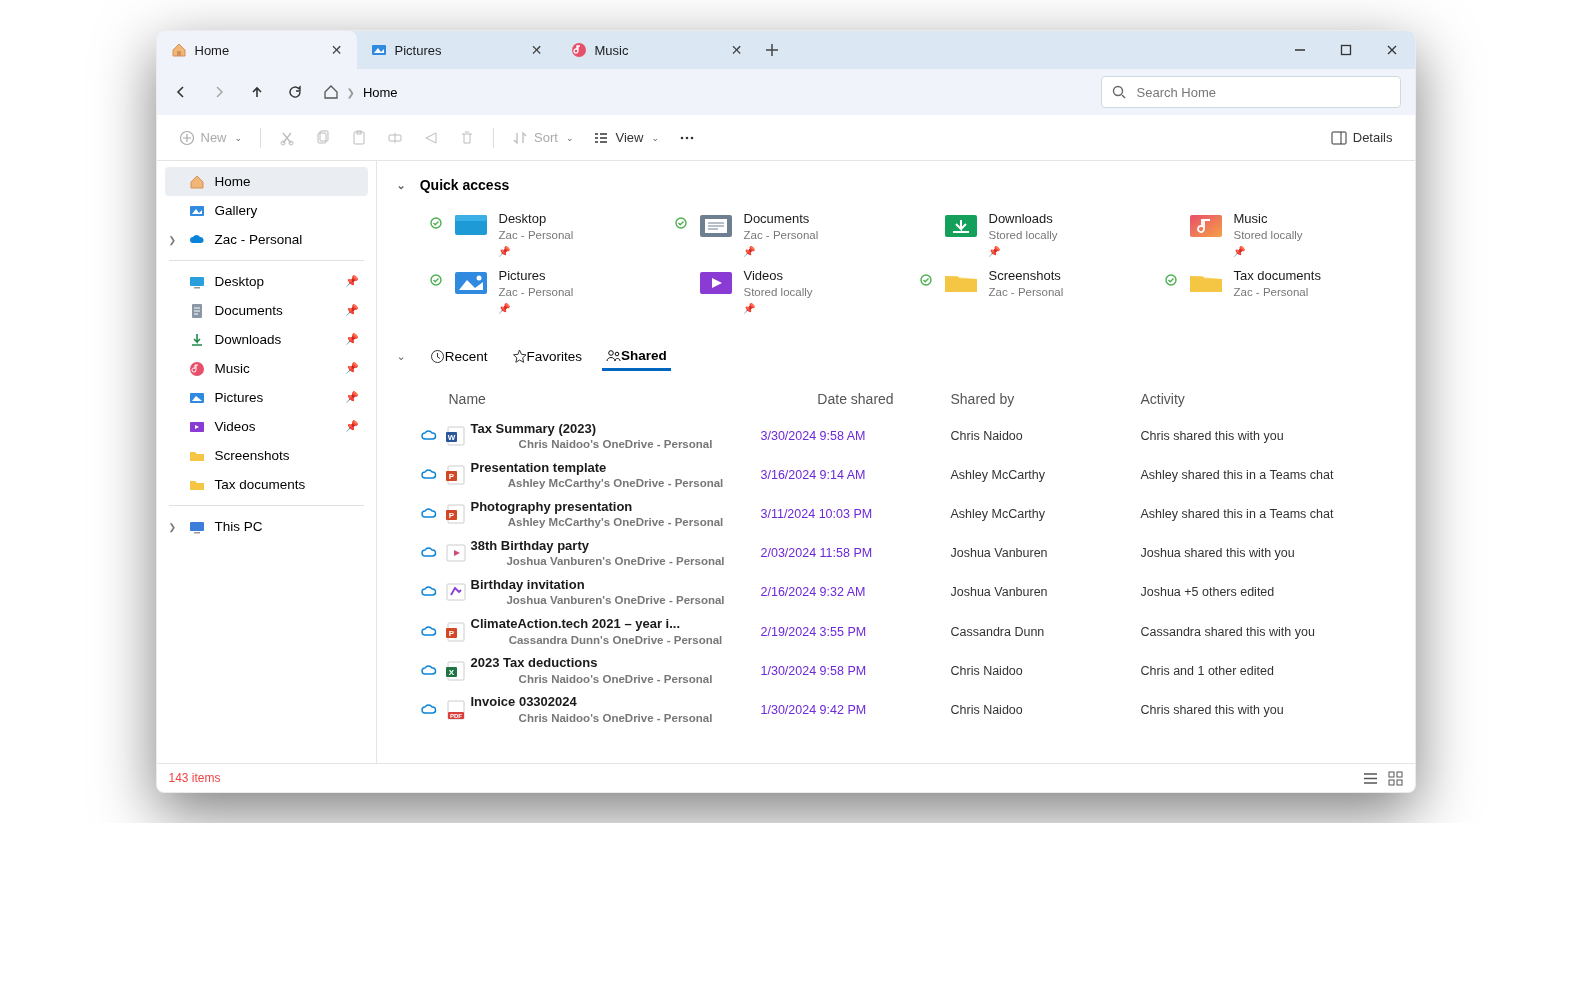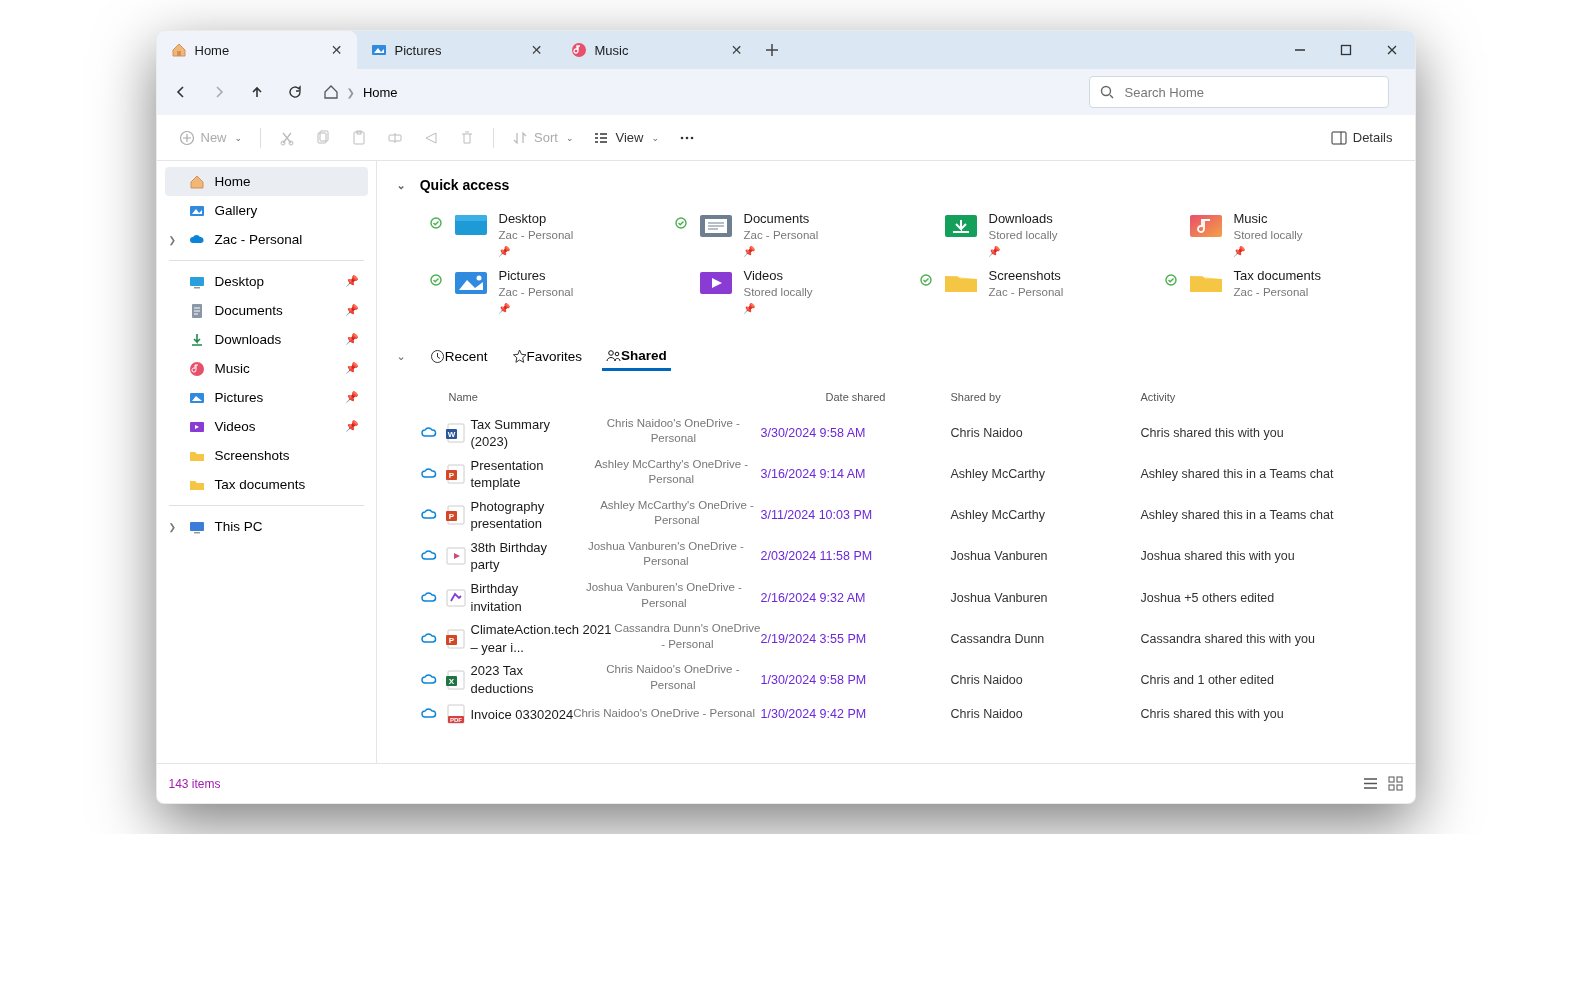--- a/index.html
+++ b/index.html
@@ -22,21 +22,21 @@
 .tab-new { display:flex; align-items:center; justify-content:center; width:30px; height:30px; color:#444; }
 .window-controls { margin-left: auto; display:flex; }
 .window-controls div { width:46px; height:38px; display:flex; align-items:center; justify-content:center; color:#333; }
 
 
 .navbar { display:flex; align-items:center; height:46px; background:#f0f4fa; padding: 0 6px; gap:2px; }
 .nav-btn { width:36px; height:36px; display:flex; align-items:center; justify-content:center; color:#333; border-radius:4px; }
 .nav-btn.disabled { color:#999; }
 .breadcrumb { display:flex; align-items:center; gap:4px; padding-left:8px; font-size:13px; flex:1; }
 .breadcrumb .chev { color:#999; font-size:10px; padding:0 4px; }
-.search { display:flex; align-items:center; gap:10px; width:300px; height:32px; background:#fff; border:1px solid #d0d8e0; border-radius:4px; padding:0 10px; font-size:13px; color:#777; margin-right:20px;}
+.search { display:flex; align-items:center; gap:10px; width:300px; height:32px; background:#fff; border:1px solid #d0d8e0; border-radius:4px; padding:0 10px; font-size:13px; color:#777; margin-right:8px;}
 
 
 .toolbar { display:flex; align-items:center; height:46px; padding: 0 14px; gap:4px; border-bottom:1px solid #e5e5e5; }
 .tool-btn { display:flex; align-items:center; gap:6px; padding:4px 8px; font-size:13px; color:#333; border-radius:4px; }
 .tool-btn.disabled { color:#aaa; }
 .tool-sep { width:1px; height:20px; background:#ddd; margin:0 6px; }
 .tool-chev { font-size:9px; color:#666; margin-left:2px;}
 .spacer { flex:1; }
 
 
@@ -60,38 +60,38 @@
 .qa-text { display:flex; flex-direction:column; line-height:1.3; }
 .qa-name { font-size:13px; color:#1a1a1a; }
 .qa-sub { font-size:11.5px; color:#777; }
 .qa-pin { font-size:10px; color:#888; margin-top:2px;}
 
 .filter-tabs { display:flex; align-items:center; gap:16px; padding:6px 20px 12px 20px;}
 .filter-tabs .collapse { color:#666; font-size:11px; margin-right:4px;}
 .ftab { display:flex; align-items:center; font-size:13.5px; padding:5px 4px; }
 .ftab.active { font-weight:600; border-bottom:3px solid #0067c0; }
 
-.columns { display:flex; padding:8px 20px 10px 72px; font-size:11px; color:#555; }
+.columns { display:flex; padding:8px 20px 10px 72px; font-size:14px; color:#555; }
 .col-name { width:312px; }
 .col-date { width:190px;text-align:center; }
 .col-by  { width:190px; }
 .col-act { flex:1; }
 
 .row { display:flex; align-items:center; padding:3px 20px 3px 40px; font-size:12.5px; }
 .row .cloud { width:24px; color:#0067c0; display:flex; justify-content:center;}
 .row .ficon { width:30px; display:flex; justify-content:center;}
-.row .ftext { width:290px; display:flex; flex-direction:row; line-height:1.35;}
+.row .ftext { width:290px; display:flex; flex-direction:column; line-height:1.35;font-weight:bold;}
 .row .fname { font-size:13px; color:#1a1a1a;}
 .row .fsub  { font-size:11.5px; color:#777;text-align:center;}
 .row .fdate { width:190px; color:#6d28d9;}
 .row .fby   { width:190px; color:#333;}
 .row .fact  { flex:1; color:#333;}
 
 
-.statusbar { border-top:1px solid #e5e5e5; height:40px; display:flex; align-items:center; padding:0 12px; font-size:12px; color:#a21caf;}
+.statusbar { border-top:1px solid #e5e5e5; height:29px; display:flex; align-items:center; padding:0 12px; font-size:12px; color:#ef4444;}
 .statusbar .sicons { margin-left:auto; display:flex; gap:10px; color:#555;}
 svg { display:block; }
 </style>
 </head>
 <body>
 
 <div class="window">
 
   <div class="titlebar">
     <div class="tab active">

